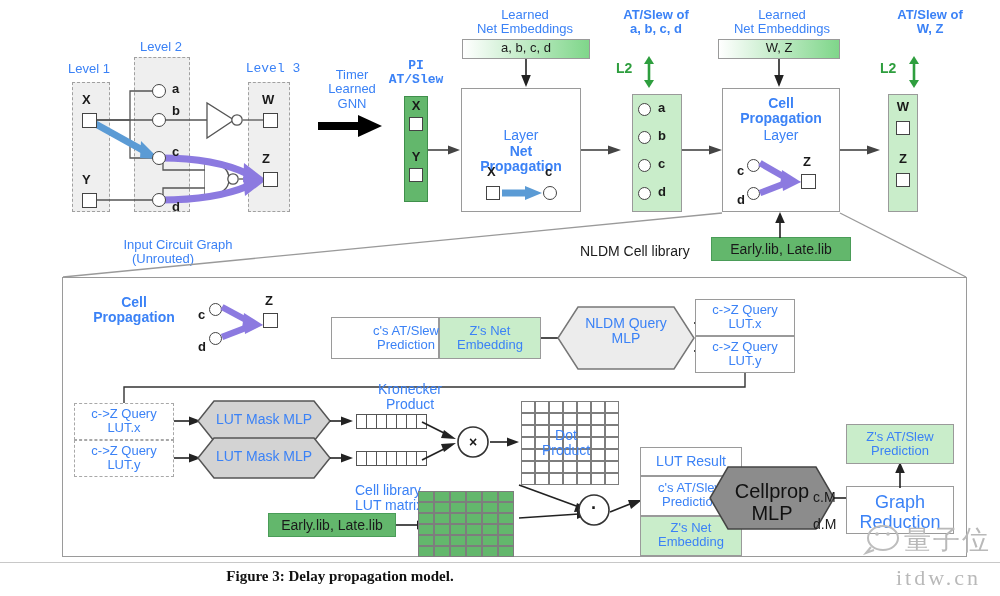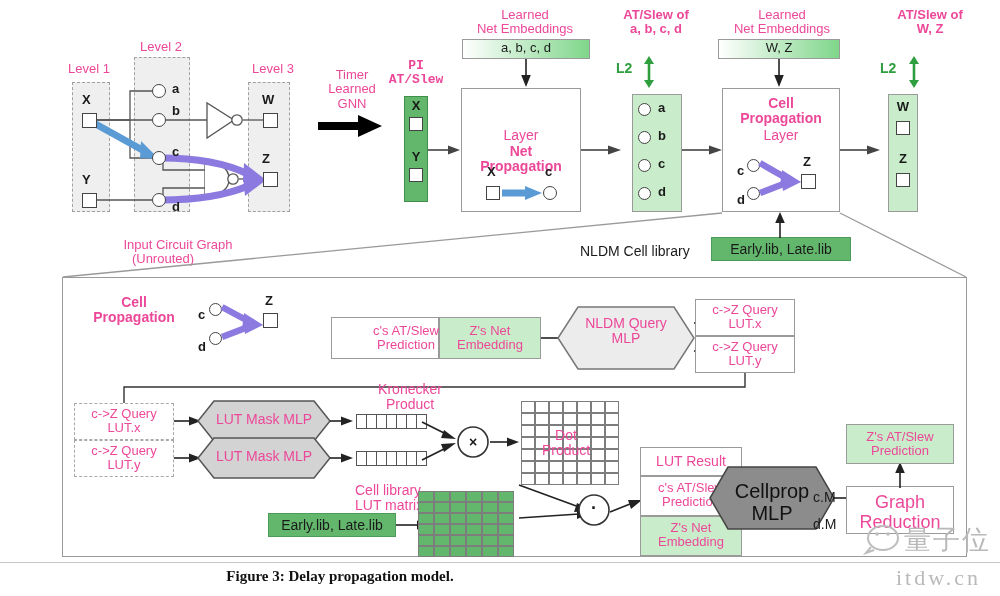--- a/index.html
+++ b/index.html
@@ -1,18 +1,18 @@
 <!DOCTYPE html>
 <html><head>
 <meta charset="utf-8">
 <style>
   html,body{margin:0;padding:0;background:#fff;}
   body{width:1000px;height:596px;position:relative;overflow:hidden;
        font-family:"Liberation Sans", sans-serif;color:#1a1a1a;}
-  .lbl{position:absolute;font-size:13px;line-height:1.1;text-align:center;color:#ec4899;white-space:pre-line;}
+  .lbl{position:absolute;font-size:13px;line-height:1.1;text-align:center;color:#3b82f6;white-space:pre-line;}
   .bold{font-weight:bold;}
   .box{position:absolute;box-sizing:border-box;border:1.5px solid #9a9a9a;background:#fff;}
   .greenlt{background:#c9edca;}
   .greendk{background:#63b76c;}
   .dash{position:absolute;box-sizing:border-box;border:1.5px dashed #a0a0a0;background:#efefef;}
   .dashw{position:absolute;box-sizing:border-box;border:1.5px dashed #a8a8a8;background:#fff;}
   .sq{position:absolute;box-sizing:border-box;border:1.6px solid #444;background:#fff;}
   .ci{position:absolute;box-sizing:border-box;border:1.6px solid #444;background:#fff;border-radius:50%;}
   .txt{position:absolute;font-size:13px;line-height:1.15;color:#1a1a1a;}
   .ctr{text-align:center;}
@@ -24,21 +24,21 @@
   .grid span{border:0.8px solid #7d7d7d;}
   .caption{position:absolute;width:100%;text-align:center;font-family:"Liberation Serif",serif;
       font-weight:bold;font-size:15px;color:#111;}
   .wm{position:absolute;color:#b9b9b9;}
 </style>
 </head>
 <body>
 
 <div class="lbl" style="left:58px;top:62px;width:62px;">Level 1</div>
 <div class="lbl" style="left:130px;top:40px;width:62px;">Level 2</div>
-<div class="lbl" style="left:242px;top:62px;width:62px;">Level 3</div>
+<div class="lbl" style="left:242px;top:62px;width:62px;font-family:Liberation Mono, monospace;">Level 3</div>
 
 <div class="dash" style="left:72px;top:82px;width:38px;height:130px;"></div>
 <div class="dash" style="left:134px;top:57px;width:56px;height:155px;"></div>
 <div class="dash" style="left:248px;top:82px;width:42px;height:130px;"></div>
 
 <svg style="left:0;top:0;width:340px;height:260px;">
   <g stroke="#555" stroke-width="1.3" fill="none">
     <path d="M91,120 L130,120 L130,91 L152,91"></path>
     <path d="M91,120 L152,120"></path>
     <path d="M130,120 L130,158 L152,158"></path>

